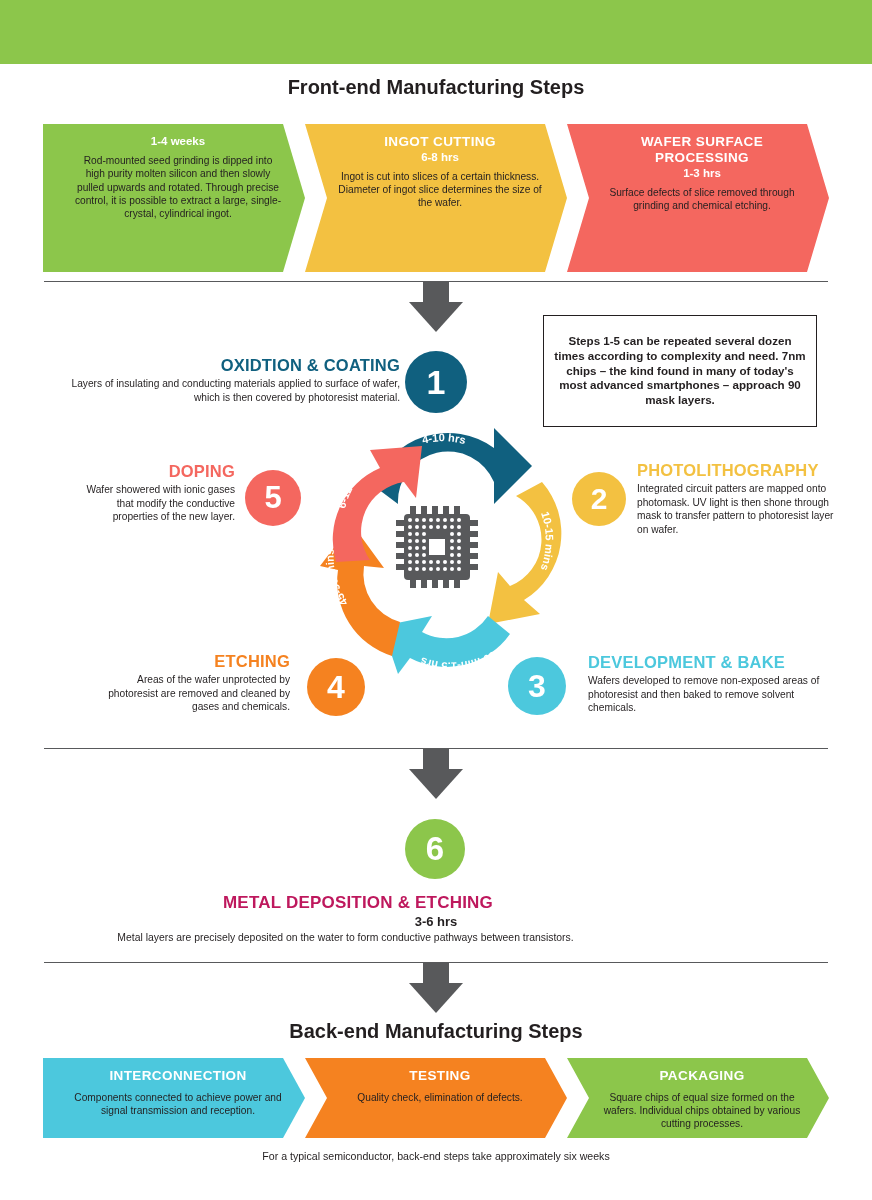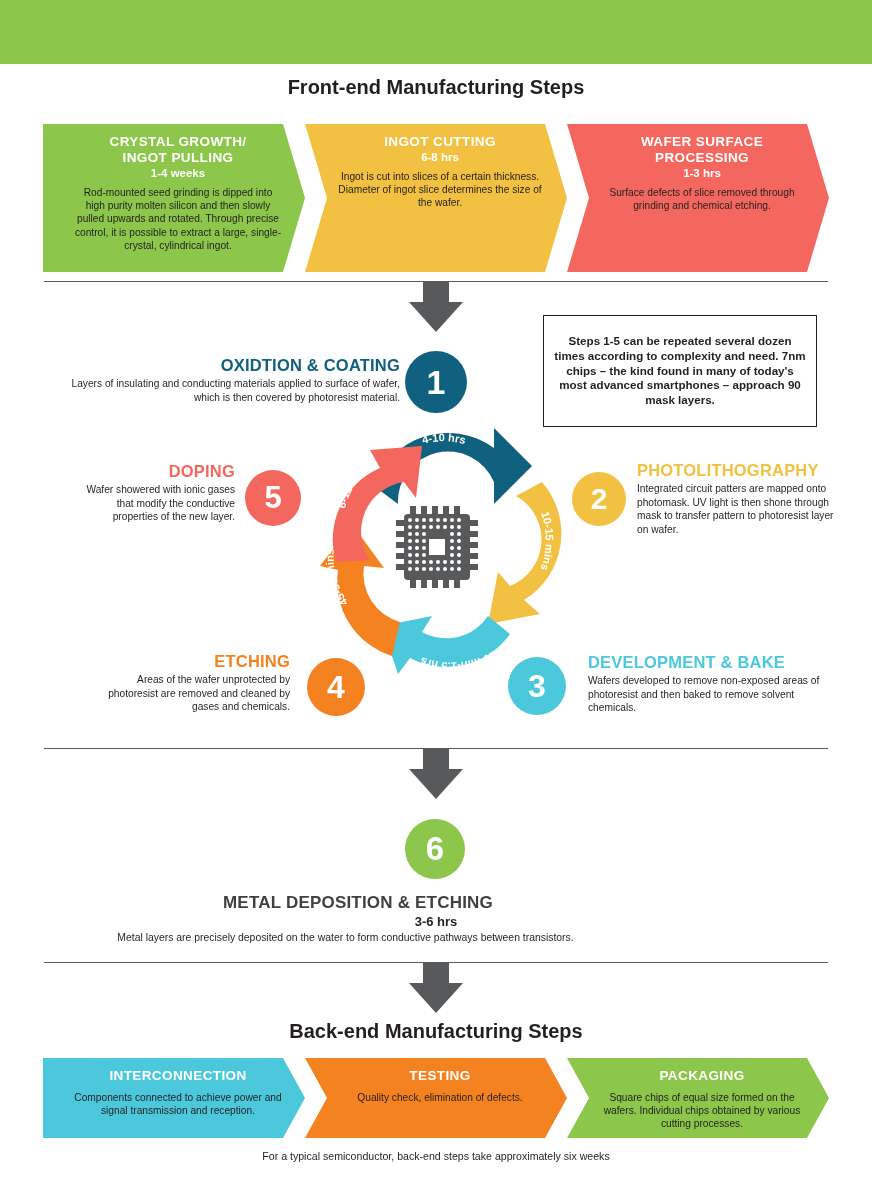--- a/index.html
+++ b/index.html
@@ -146,21 +146,21 @@
     font-family: "Liberation Sans", sans-serif;
     font-size: 11px; font-weight: bold; fill: #ffffff;
   }
 
   
   #chip-icon { position: absolute; left: 396px; top: 506px; width: 82px; height: 82px; }
 
   
   #step6-title {
     position: absolute; left: 0; top: 893px; width: 716px; text-align: center;
-    font-size: 17px; font-weight: bold; color: #404040; letter-spacing: 0.2px;
+    font-size: 17px; font-weight: bold; color: #be185d; letter-spacing: 0.2px;
   }
   #step6-dur {
     position: absolute; left: 0; top: 914px; width: 872px; text-align: center;
     font-size: 13px; font-weight: bold; color: #231f20;
   }
   #step6-desc {
     position: absolute; left: 0; top: 932px; width: 691px; text-align: center;
     font-size: 10.4px; color: #231f20;
   }
 
@@ -177,24 +177,20 @@
 
   <div class="header-band"></div>
 
   <div class="section-heading" id="front-end-heading">Front-end Manufacturing Steps</div>
 
   <div class="chev-row" id="frontend-row">
 
     <div class="chev first">
       <div class="shape" style="background:#8cc64b"></div>
       <div class="inner">
-        <div class="chev-title">
-          <div>CRYSTAL GROWTH/</div>
-          <div>INGOT PULLING</div>
-        </div>
         <div class="chev-dur">1-4 weeks</div>
         <div class="chev-desc">Rod-mounted seed grinding is dipped into high purity molten silicon and then slowly pulled upwards and rotated. Through precise control, it is possible to extract a large, single-crystal, cylindrical ingot.</div>
       </div>
     </div>
 
     <div class="chev">
       <div class="shape" style="background:#f3c141"></div>
       <div class="inner">
         <div class="chev-title">INGOT CUTTING</div>
         <div class="chev-dur">6-8 hrs</div>

